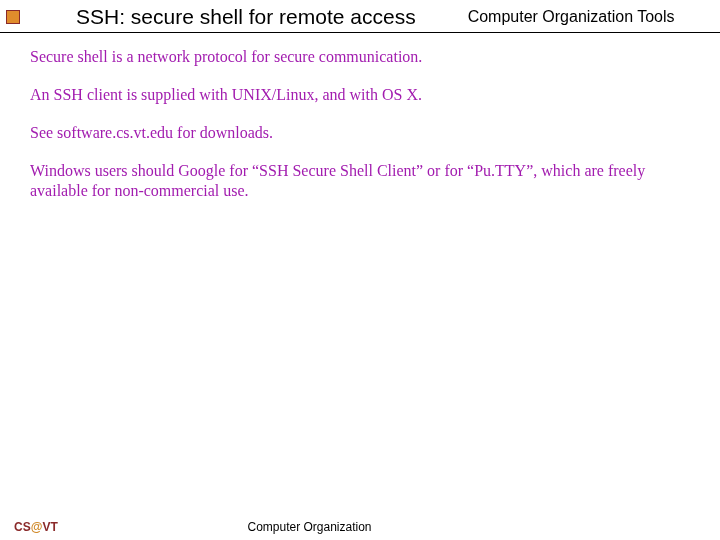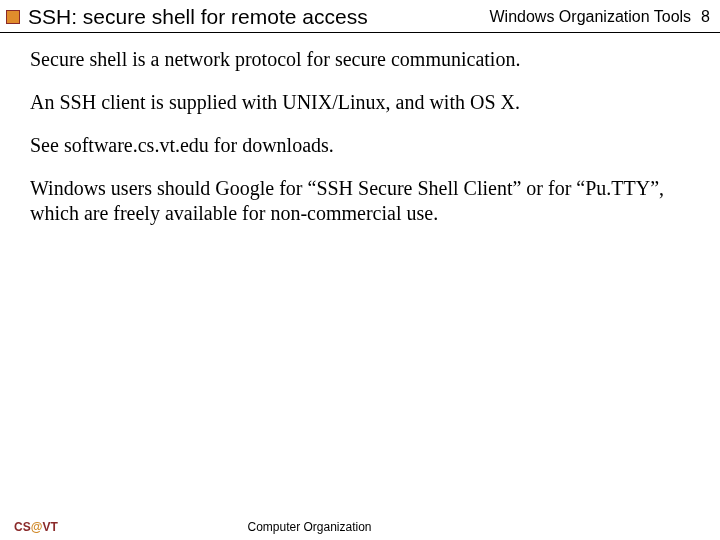--- a/index.html
+++ b/index.html
@@ -8,20 +8,21 @@
     width: 720px;
     height: 540px;
     position: relative;
     background: #fff;
   }
   .header {
     display: flex;
     align-items: center;
     padding: 4px 6px 2px 6px;
     height: 32px;
+    gap: 48px;
   }
   .bullet-icon {
     width: 14px;
     height: 14px;
     background: #e08c2c;
     border: 1px solid #8a2a2a;
     margin-right: 8px;
     flex-shrink: 0;
   }
   .title {
@@ -42,22 +43,22 @@
     margin-left: 10px;
     margin-right: 4px;
   }
   .divider {
     border-top: 1px solid #000;
     margin: 0;
   }
   .body {
     padding: 14px 20px 0 30px;
     font-family: "Times New Roman", Times, serif;
-    font-size: 20px;
-    color: #000000;
+    font-size: 16px;
+    color: #a21caf;
     line-height: 1.25;
   }
   .body p {
     margin-bottom: 18px;
   }
   .footer {
     position: absolute;
     bottom: 6px;
     left: 0;
     width: 619px;
@@ -89,21 +90,21 @@
   }
 </style>
 </head>
 <body>
 
 <div class="slide">
 
   <div class="header">
     <div class="bullet-icon"></div>
     <span class="title">SSH: secure shell for remote access</span>
-    <span class="course-label">Windows Organization Tools</span>
+    <span class="course-label">Computer Organization Tools</span>
     <span class="page-num">8</span>
   </div>
 
   <div class="divider"></div>
 
   <div class="body">
     <p>Secure shell is a network protocol for secure communication.</p>
     <p>An SSH client is supplied with UNIX/Linux, and with OS X.</p>
     <p>See software.cs.vt.edu for downloads.</p>
     <p>Windows users should Google for “SSH Secure Shell Client” or for “Pu.TTY”, which are freely available for non-commercial use.</p>

